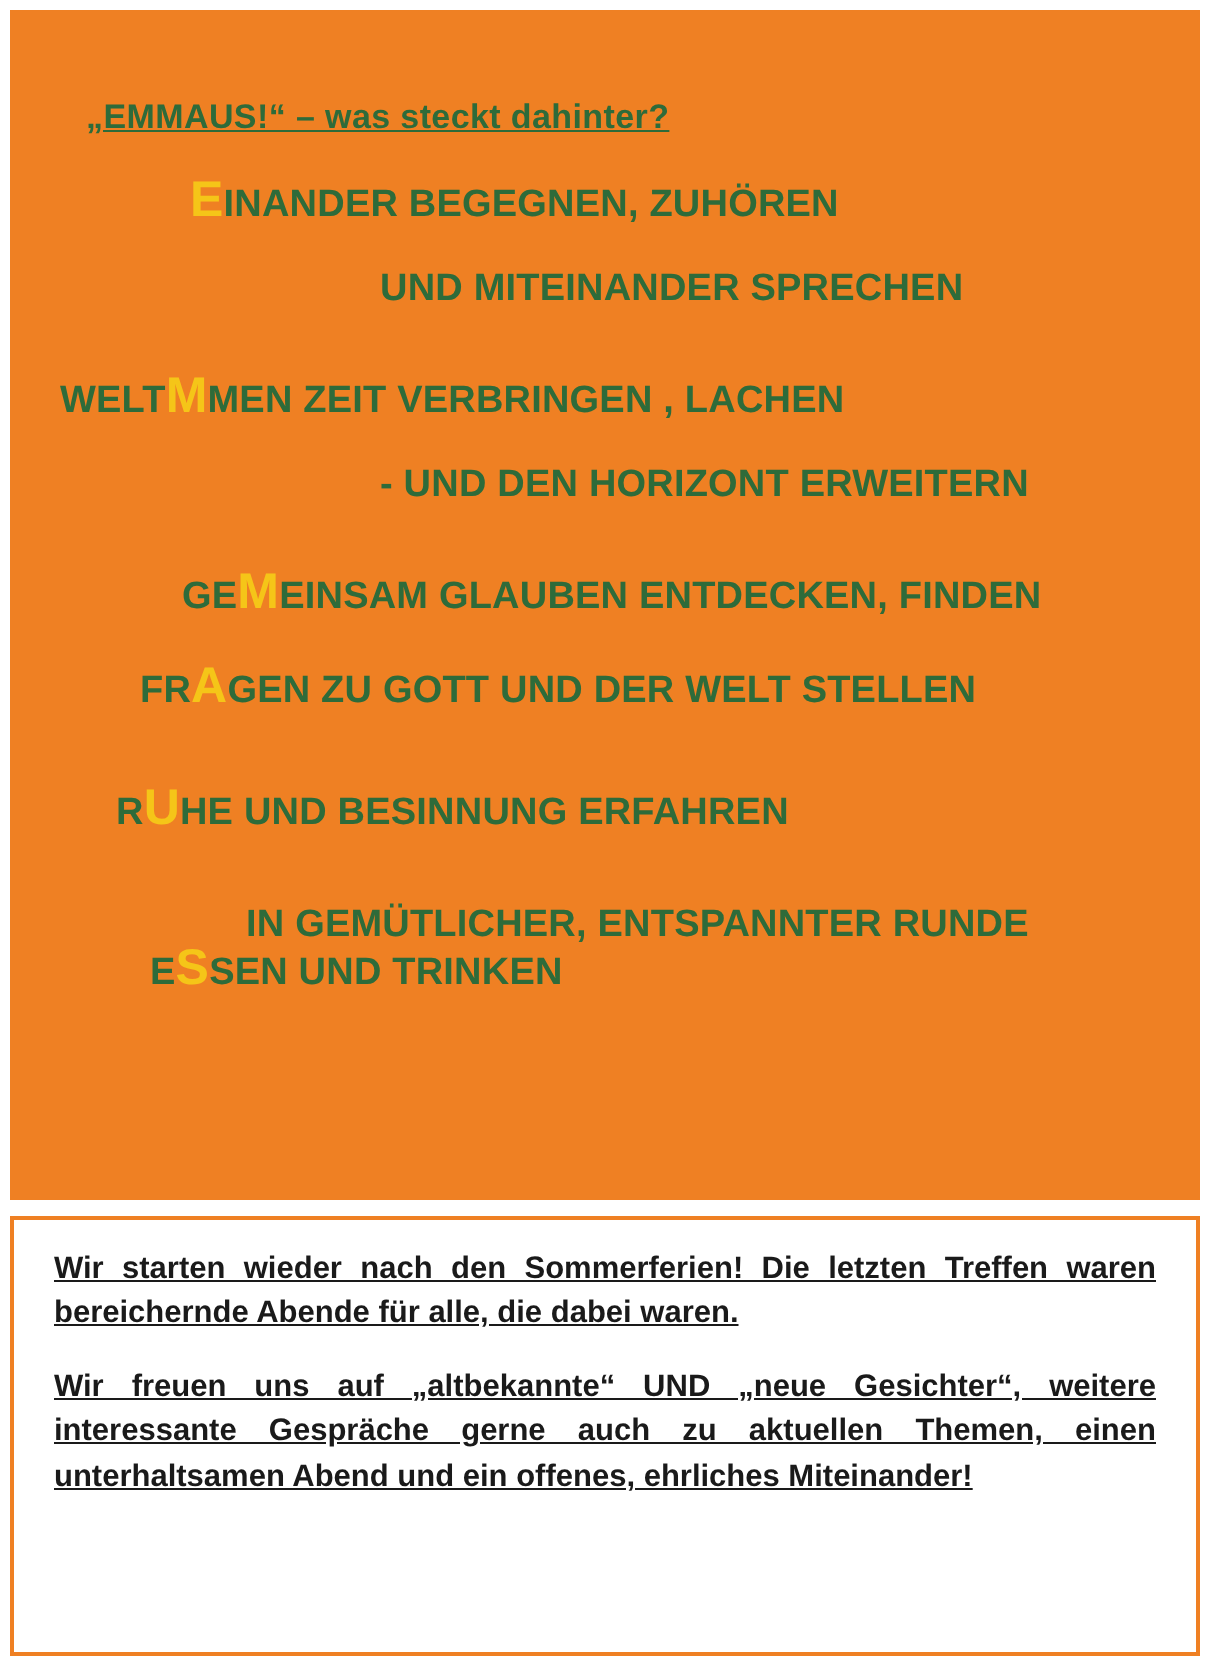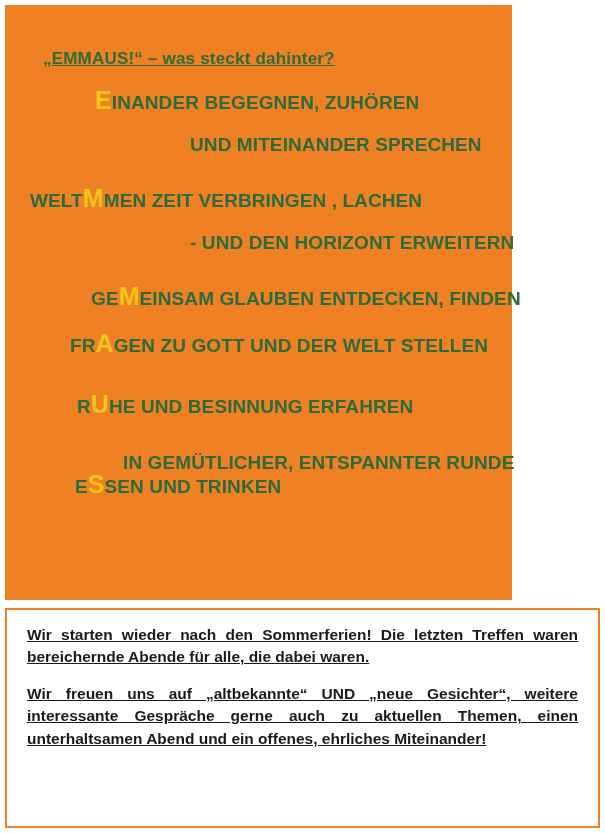--- a/index.html
+++ b/index.html
@@ -17,21 +17,21 @@
     position: relative;
     width: 605px;
     height: 833px;
     box-sizing: border-box;
     background: #ffffff;
   }
   .orange-panel {
     position: absolute;
     left: 5px;
     top: 5px;
-    width: 507px;
+    width: 595px;
     height: 595px;
     background: #ef8023;
     box-sizing: border-box;
   }
   .headline {
     position: absolute;
     left: 38px;
     top: 44px;
     font-size: 17px;
     font-weight: bold;
@@ -62,21 +62,21 @@
     vertical-align: baseline;
   }
   
   .l1 { margin-left: 90px;  margin-bottom: 22px; }
   .l2 { margin-left: 185px; margin-bottom: 32px; }
   .l3 { margin-left: 25px;  margin-bottom: 22px; }
   .l4 { margin-left: 185px; margin-bottom: 32px; }
   .l5 { margin-left: 86px;  margin-bottom: 22px; }
   .l6 { margin-left: 180px; margin-bottom: 32px; }
   .l7 { margin-left: 65px;  margin-bottom: 36px; }
-  .l8 { margin-left: 72px; margin-bottom: 36px; }
+  .l8 { margin-left: 53px; margin-bottom: 36px; }
   .l9 { margin-left: 70px;  margin-bottom: 22px; }
   .l10 { margin-left: 118px; margin-bottom: 0px; }
 
   .text-panel {
     position: absolute;
     left: 5px;
     top: 608px;
     width: 595px;
     height: 220px;
     background: #ffffff;

